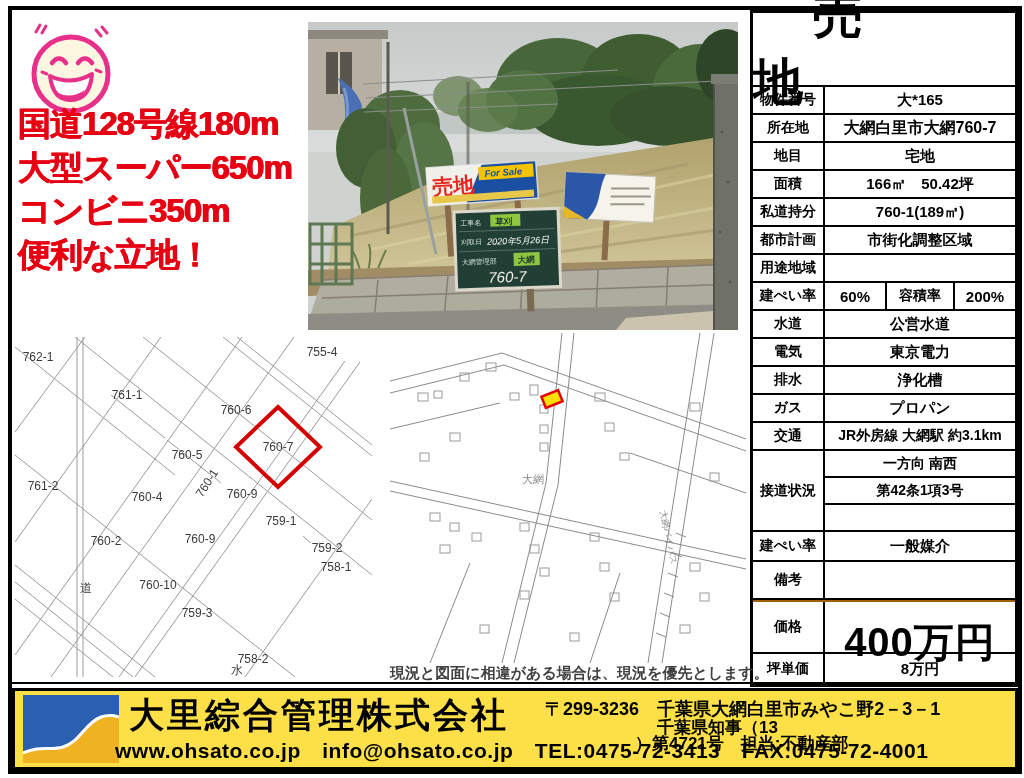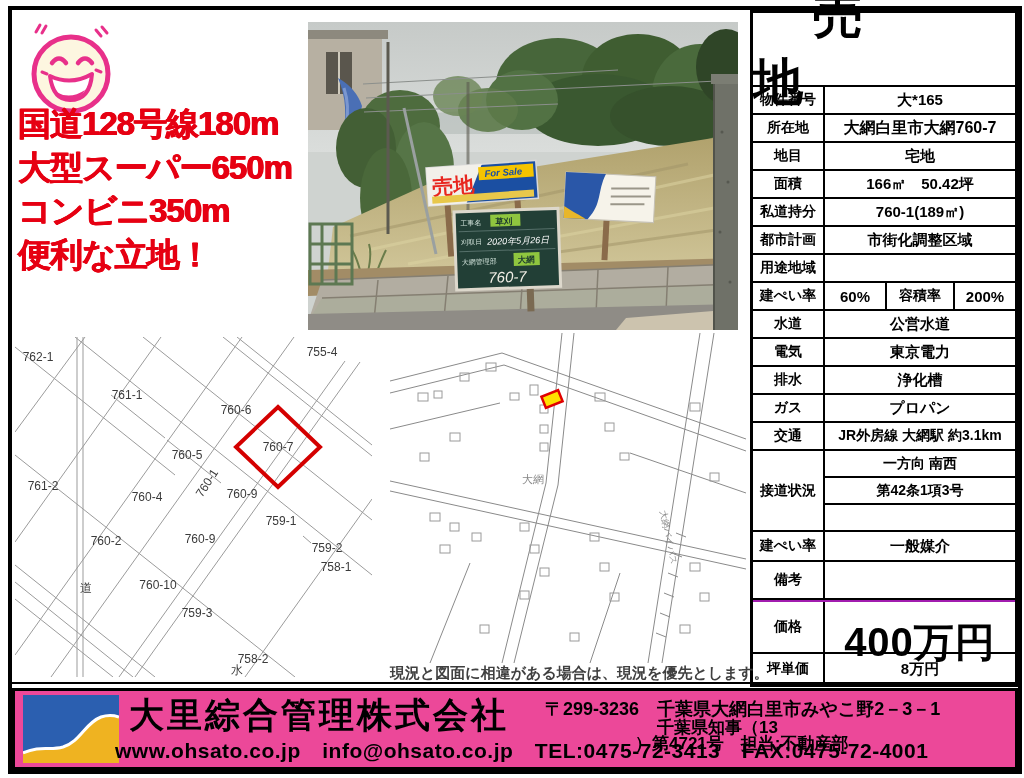--- a/index.html
+++ b/index.html
@@ -22,33 +22,33 @@
   .trow{display:flex;border-bottom:2px solid #000;}
   .trow:last-child{border-bottom:none;}
   .tl{width:70px;border-right:2px solid #000;display:flex;align-items:center;justify-content:center;
       font-size:14px;font-weight:bold;flex:none;text-align:center;}
   .tl2{width:66px;border-left:2px solid #000;border-right:2px solid #000;display:flex;align-items:center;justify-content:center;
       font-size:14px;font-weight:bold;flex:none;}
   .tv{flex:1;display:flex;align-items:center;justify-content:center;font-size:15px;font-weight:bold;text-align:center;letter-spacing:0;}
   .tvcol{flex:1;display:flex;flex-direction:column;}
   .sub{height:25px;border-bottom:2px solid #000;display:flex;align-items:center;justify-content:center;font-size:14px;font-weight:bold;}
   .sub:last-child{border-bottom:none;}
-  .price-row{border-top:2px solid #a21caf;}
+  .price-row{border-top:2px solid #a16207;}
   .price-row .tv{font-size:40px;font-weight:900;letter-spacing:1px;margin-top:30px;}
 
   
   .map-left{position:absolute;left:3px;top:327px;width:357px;height:340px;text-align:right;}
   .map-right{position:absolute;left:378px;top:323px;width:356px;height:330px;}
   .ml-label{position:absolute;font-size:12px;color:#3a3a3a;white-space:nowrap;transform:translate(-50%,-50%);}
   .map-caption{position:absolute;left:378px;top:654px;width:360px;text-align:center;font-size:15px;color:#404040;
                font-family:"Liberation Serif",serif;font-weight:bold;white-space:nowrap;}
 
   
   .separator{position:absolute;left:0;right:0;bottom:86px;height:2px;background:#000;}
-  .footer{position:absolute;left:0;right:0;bottom:0;height:82px;border:3px solid #000;box-sizing:border-box;background:#ec4899;}
+  .footer{position:absolute;left:0;right:0;bottom:0;height:82px;border:3px solid #000;box-sizing:border-box;background:#fde047;}
   .logo{position:absolute;left:8px;top:4px;}
   .company{position:absolute;left:114px;top:1px;font-size:35px;font-weight:900;letter-spacing:3px;white-space:nowrap;}
   .webline{position:absolute;left:100px;top:46px;font-size:21px;font-weight:bold;white-space:nowrap;letter-spacing:0.5px;}
   .addr{position:absolute;left:530px;top:6px;font-size:18px;font-weight:bold;white-space:nowrap;}
   .lic1{position:absolute;left:642px;top:25px;font-size:17px;font-weight:bold;white-space:nowrap;}
   .lic2{position:absolute;left:620px;top:41px;font-size:17px;font-weight:bold;white-space:nowrap;}
 </style>
 </head>
 <body>
 

